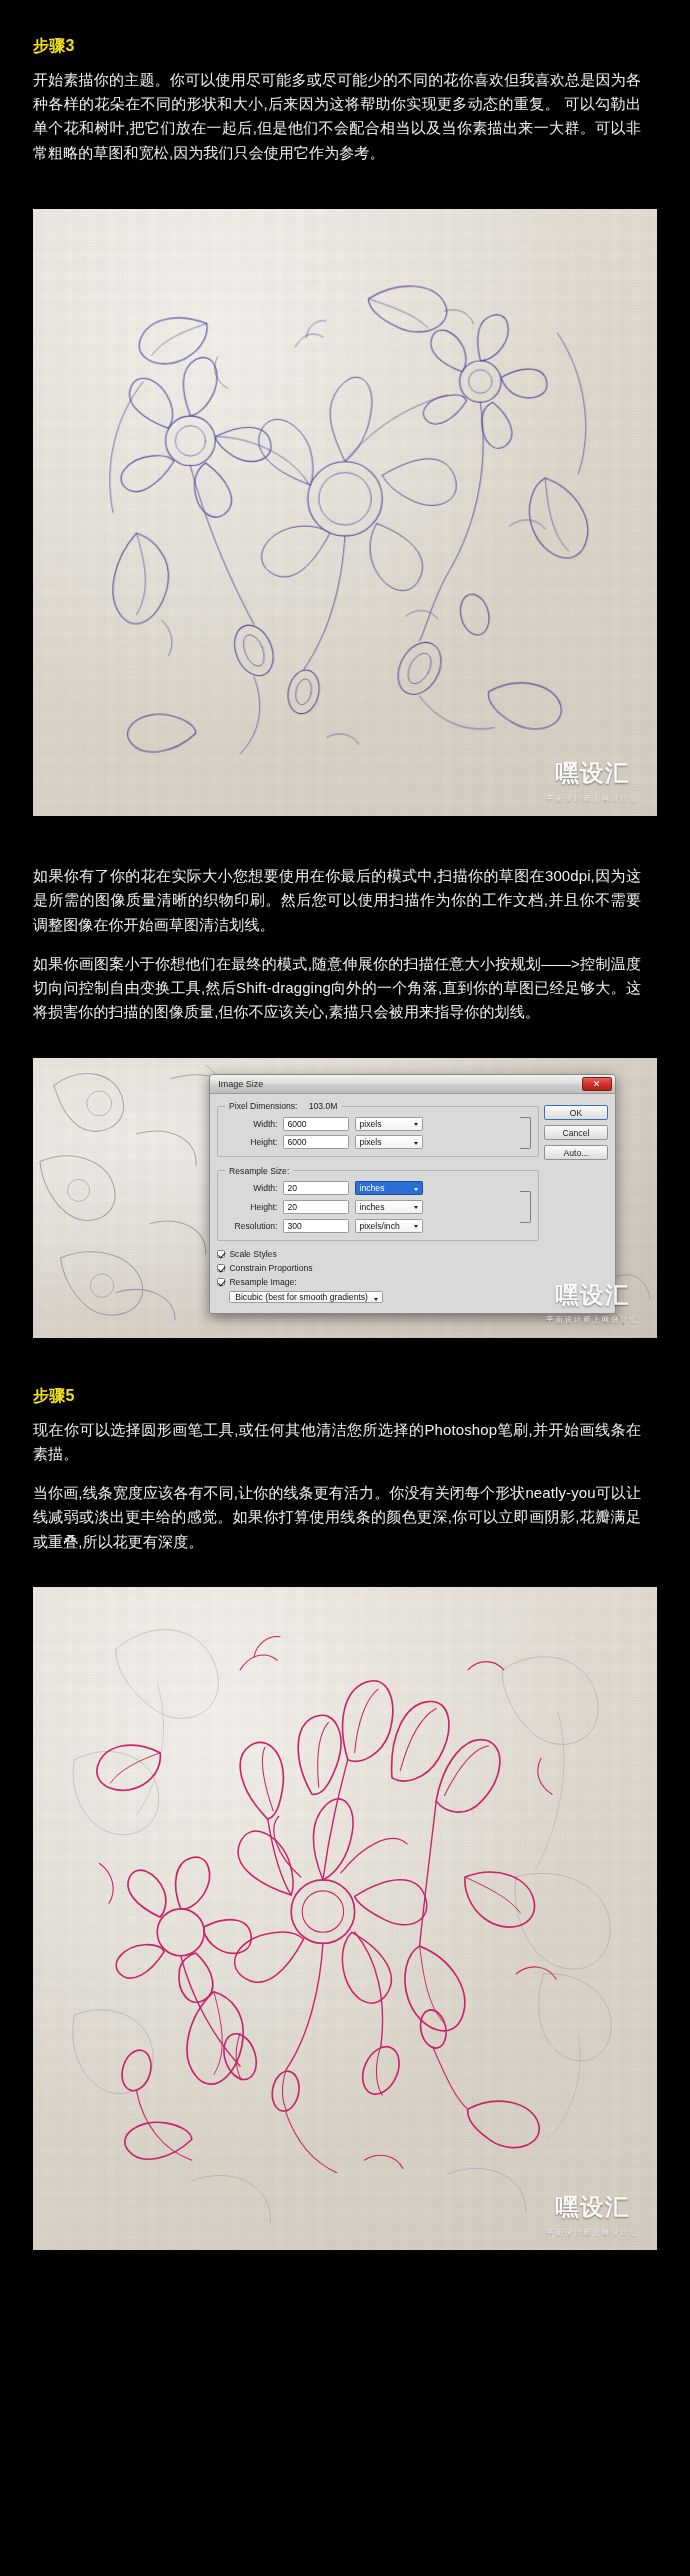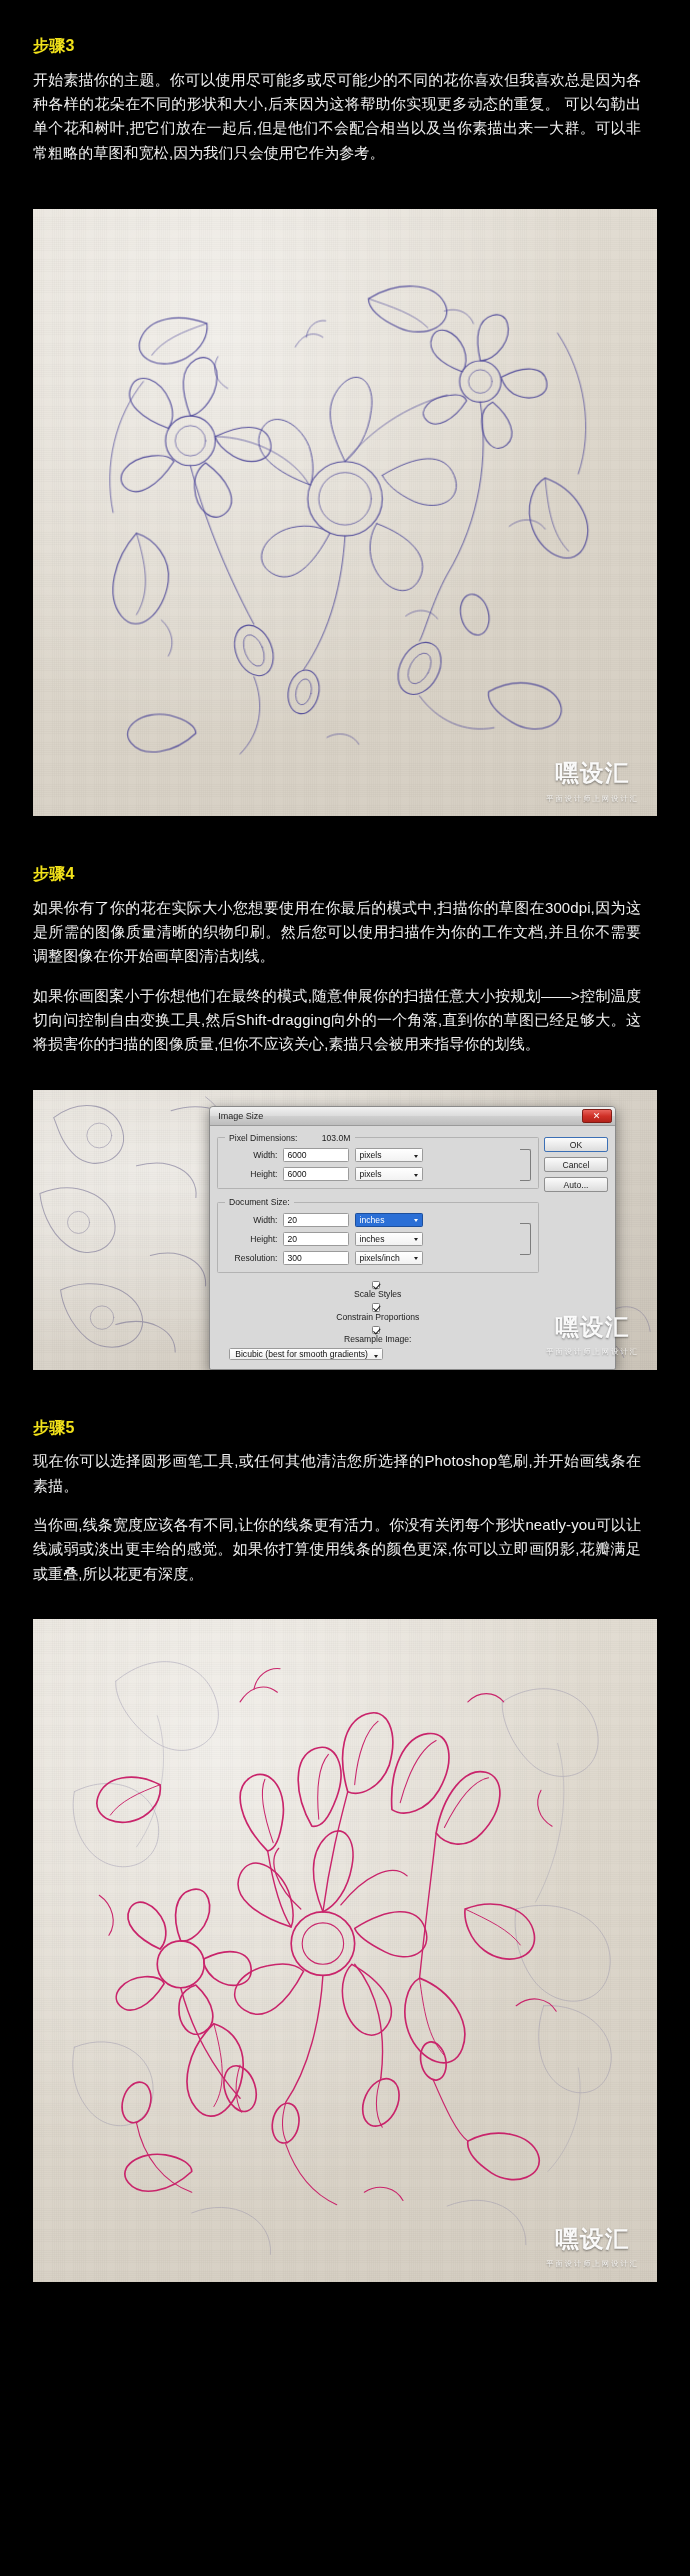--- a/index.html
+++ b/index.html
@@ -166,21 +166,21 @@
     border-top: 3.5px solid #222;
   }
   .ps-select.hl .caret { border-top-color: #fff; }
   .ps-link-brace {
     width: 11px; margin-left: 2.8px; height: 32px;
     border: 0.7px solid #7d7d7d; border-left: none;
     border-radius: 0 2.1px 2.1px 0;
   }
   .ps-chain-wrap { display: flex; align-items: center; justify-content: center; }
 
-  .ps-check { display: flex; align-items: center; margin-bottom: 4.1px; font-size: 8.6px; flex-direction: column; }
+  .ps-check { display: flex; align-items: center; margin-bottom: 4.1px; font-size: 8.6px; }
   .ps-box {
     width: 8.3px; height: 8.3px; margin-right: 4.1px;
     background: #fff; border: 0.7px solid #7f7f7f; border-radius: 1.4px;
     position: relative; flex: none;
   }
   .ps-box.checked::after {
     content: "";
     position: absolute; left: 2.1px; top: 0px;
     width: 2.8px; height: 5.5px;
     border: solid #1b1b1b; border-width: 0 1.4px 1.4px 0;
@@ -193,21 +193,21 @@
     border: 0.7px solid #9b9b9b; border-radius: 1.4px;
     padding: 0 14px 0 4.8px; font-size: 8.6px; color: #111;
     white-space: nowrap; overflow: hidden;
   }
   .ps-resample-select .caret {
     position: absolute; right: 4.1px; top: 5.5px;
     width: 0; height: 0;
     border-left: 2.8px solid transparent; border-right: 2.8px solid transparent;
     border-top: 3.5px solid #222;
   }
-  .ps-dim-value { margin-left: 22px; }
+  .ps-dim-value { margin-left: 9px; }
 </style>
 </head>
 <body>
 
 <div class="page">
 
   <div class="content">
     <h2 class="step-title">步骤3</h2>
     <p class="para">开始素描你的主题。你可以使用尽可能多或尽可能少的不同的花你喜欢但我喜欢总是因为各种各样的花朵在不同的形状和大小,后来因为这将帮助你实现更多动态的重复。 可以勾勒出单个花和树叶,把它们放在一起后,但是他们不会配合相当以及当你素描出来一大群。可以非常粗略的草图和宽松,因为我们只会使用它作为参考。</p>
   </div>
@@ -287,21 +287,20 @@
     </svg>
     <div class="watermark">
       <div class="wm-main">嘿设汇</div>
       <div class="wm-sub">平面设计师上网设计汇</div>
     </div>
   </div>
 
   <div class="spacer-lg"></div>
 
   <div class="content">
-    <h2 class="step-title">步骤4</h2>
     <p class="para">如果你有了你的花在实际大小您想要使用在你最后的模式中,扫描你的草图在300dpi,因为这是所需的图像质量清晰的织物印刷。然后您可以使用扫描作为你的工作文档,并且你不需要调整图像在你开始画草图清洁划线。</p>
     <p class="para">如果你画图案小于你想他们在最终的模式,随意伸展你的扫描任意大小按规划——&gt;控制温度切向问控制自由变换工具,然后Shift-dragging向外的一个角落,直到你的草图已经足够大。这将损害你的扫描的图像质量,但你不应该关心,素描只会被用来指导你的划线。</p>
   </div>
 
   <div class="spacer-sm"></div>
 
   <div class="photo-2">
     <div class="paper"></div>
     <div class="grain"></div>
     <svg class="sketch-svg" viewBox="0 0 904 406" preserveAspectRatio="none">
@@ -354,21 +353,21 @@
                     <span>pixels</span>
                     <span class="caret"></span>
                   </span>
                 </div>
               </div>
               <div class="ps-link-brace"></div>
             </div>
           </fieldset>
 
           <fieldset class="ps-group">
-            <legend>Document Size:</legend>
+            <legend>Resample Size:</legend>
 
             <div class="ps-chain-wrap">
               <div style="flex:1 1 auto;">
                 <div class="ps-row">
                   <span class="ps-label">Width:</span>
                   <span class="ps-input">20</span>
                   <span class="ps-select hl">
                     <span>inches</span>
                     <span class="caret"></span>
                   </span>

